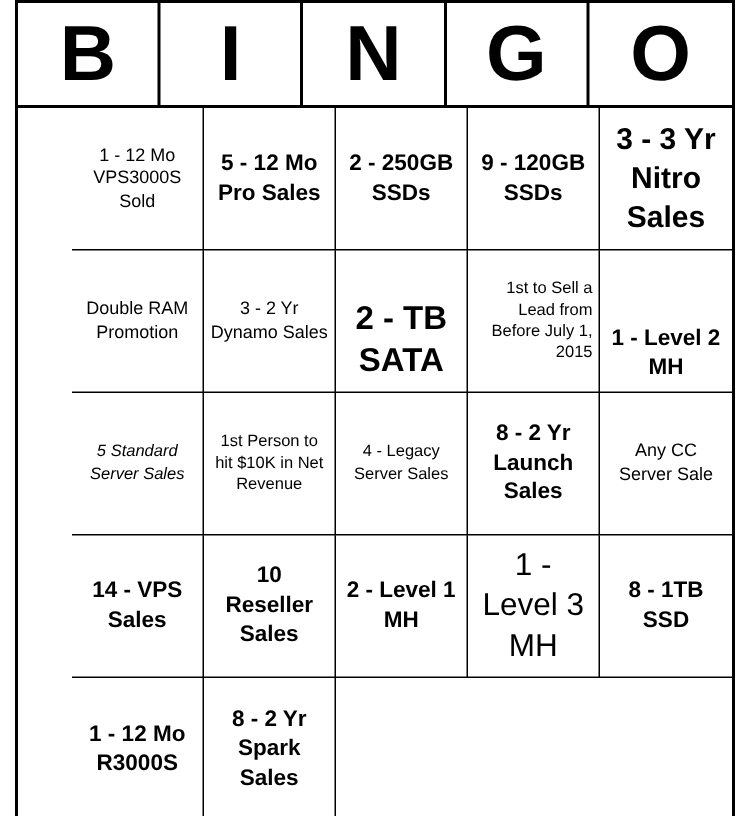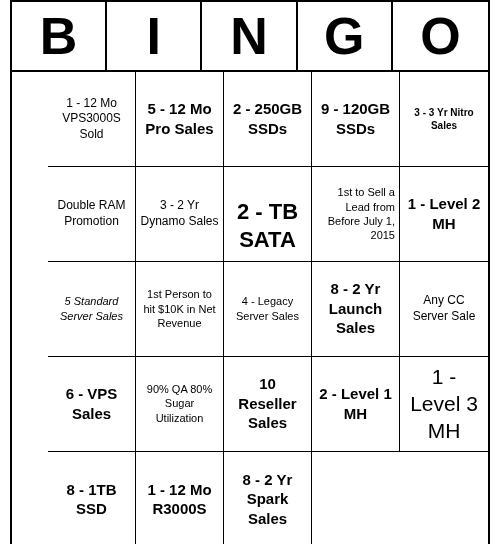--- a/index.html
+++ b/index.html
@@ -88,58 +88,55 @@
       </div>
       <div class="bingo-cell" style="font-size: 15px; font-weight: bold;">
         <span>5 - 12 Mo Pro Sales</span>
       </div>
       <div class="bingo-cell" style="font-size: 15px; font-weight: bold;">
         <span>2 - 250GB SSDs</span>
       </div>
       <div class="bingo-cell" style="font-size: 15px; font-weight: bold;">
         <span>9 - 120GB SSDs</span>
       </div>
-      <div class="bingo-cell" style="font-size: 10px; font-weight: bold;">
+      <div class="bingo-cell" style="font-size: 20px; font-weight: bold;">
         <span>3 - 3 Yr Nitro Sales</span>
       </div>
       <div class="bingo-cell" style="font-size: 12px;">
         <span>Double RAM Promotion</span>
       </div>
       <div class="bingo-cell" style="font-size: 12px;">
         <span>3 - 2 Yr Dynamo Sales</span>
       </div>
       <div class="bingo-cell" style="font-size: 22px; font-weight: bold; align-items: flex-end;">
         <span>2 - TB SATA</span>
       </div>
       <div class="bingo-cell" style="font-size: 11px; text-align: right;">
         <span>1st to Sell a Lead from Before July 1, 2015</span>
       </div>
-      <div class="bingo-cell" style="font-size: 15px; font-weight: bold;">
+      <div class="bingo-cell" style="font-size: 15px; font-weight: bold; align-items: flex-end;">
         <span>1 - Level 2 MH</span>
       </div>
       <div class="bingo-cell" style="font-size: 11px; font-style: italic;">
         <span>5 Standard Server Sales</span>
       </div>
       <div class="bingo-cell" style="font-size: 11px;">
         <span>1st Person to hit $10K in Net Revenue</span>
       </div>
       <div class="bingo-cell" style="font-size: 11px;">
         <span>4 - Legacy Server Sales</span>
       </div>
       <div class="bingo-cell" style="font-size: 15px; font-weight: bold;">
         <span>8 - 2 Yr Launch Sales</span>
       </div>
       <div class="bingo-cell" style="font-size: 12px;">
         <span>Any CC Server Sale</span>
       </div>
       <div class="bingo-cell" style="font-size: 15px; font-weight: bold;">
-        <span>6 - VPS Sales</span>
-      </div>
-      <div class="bingo-cell" style="font-size: 11px;">
-        <span>90% QA 80% Sugar Utilization</span>
+        <span>14 - VPS Sales</span>
       </div>
       <div class="bingo-cell" style="font-size: 15px; font-weight: bold;">
         <span>10 Reseller Sales</span>
       </div>
       <div class="bingo-cell" style="font-size: 15px; font-weight: bold;">
         <span>2 - Level 1 MH</span>
       </div>
       <div class="bingo-cell" style="font-size: 21px; font-weight: normal;">
         <span>1 - Level 3 MH</span>
       </div>

